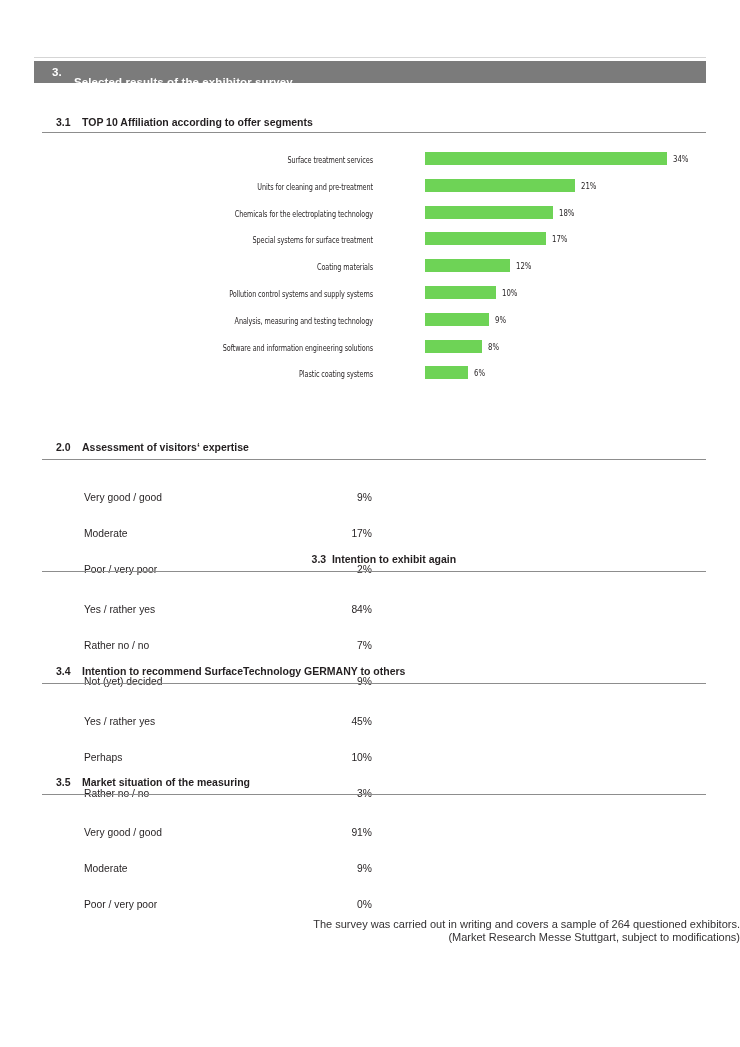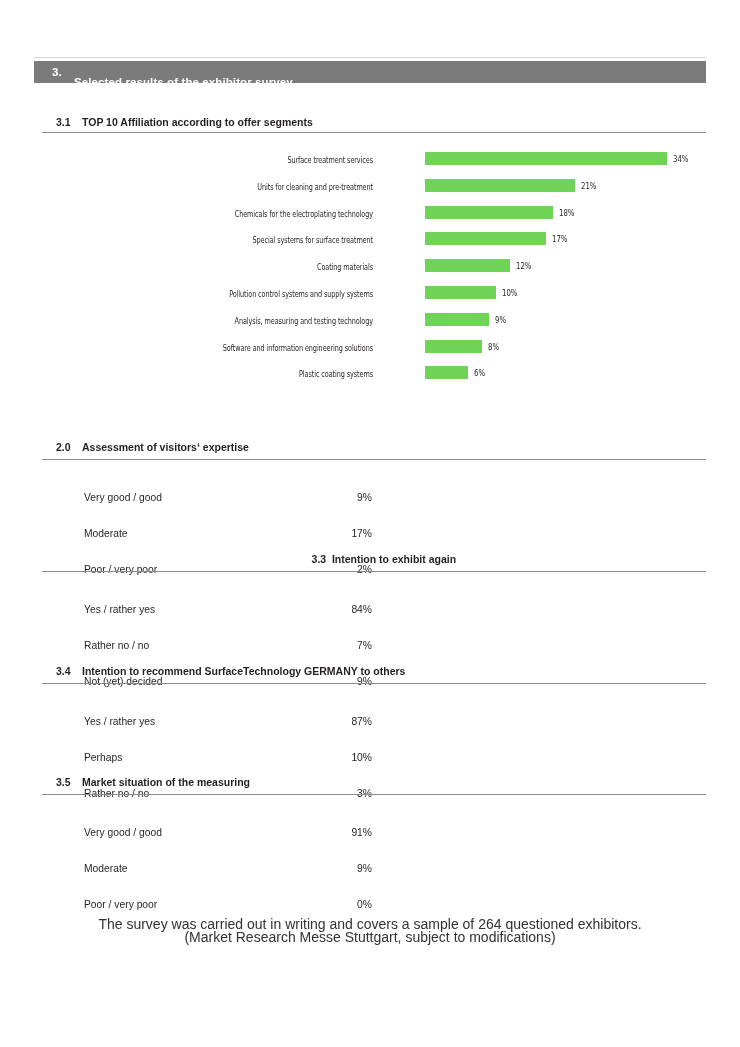--- a/index.html
+++ b/index.html
@@ -152,22 +152,22 @@
     font-size: 10.3px;
     color: #231f20;
   }
 
   
   .foot {
     position: absolute;
     left: 0;
     top: 918px;
     width: 740px;
-    text-align: center;
-    font-size: 14px;
+    text-align: right;
+    font-size: 11px;
     color: #333132;
     line-height: 13px;
   }
   .foot div { white-space: nowrap; }
 </style>
 </head>
 <body>
 
 <div class="page">
 
@@ -269,21 +269,21 @@
       </div>
     </div>
 
   <div class="sec-head" style="top:665px;">
     <span class="sn">3.4</span><span>Intention to recommend SurfaceTechnology GERMANY to others</span>
   </div>
   <div class="sec-rule" style="top:683px;"></div>
   <div class="list" id="list-s34" style="top:696px;">
       <div class="lrow">
         <div class="k">Yes / rather yes</div>
-        <div class="v">87%</div>
+        <div class="v">45%</div>
       </div>
       <div class="lrow">
         <div class="k">Perhaps</div>
         <div class="v">10%</div>
       </div>
       <div class="lrow">
         <div class="k">Rather no / no</div>
         <div class="v">3%</div>
       </div>
     </div>

